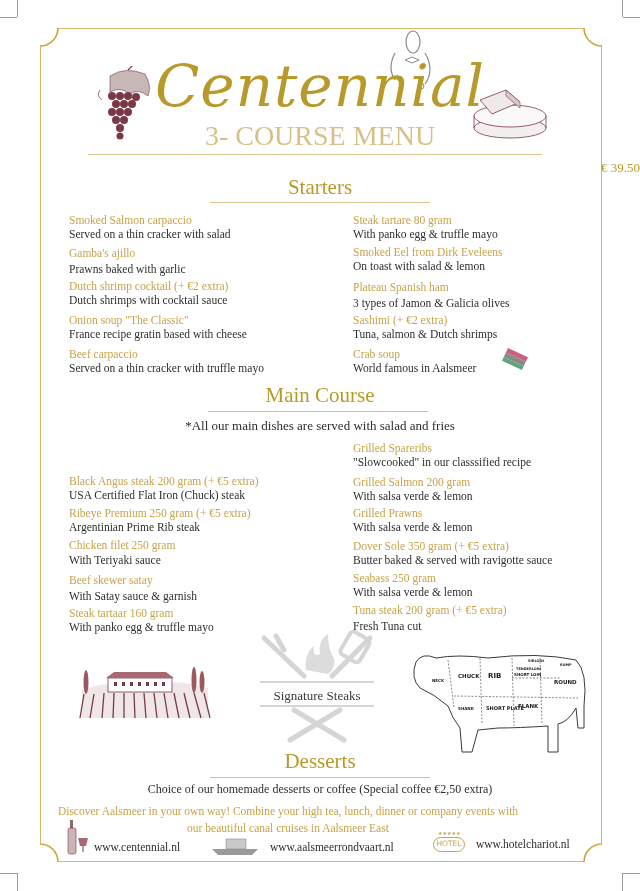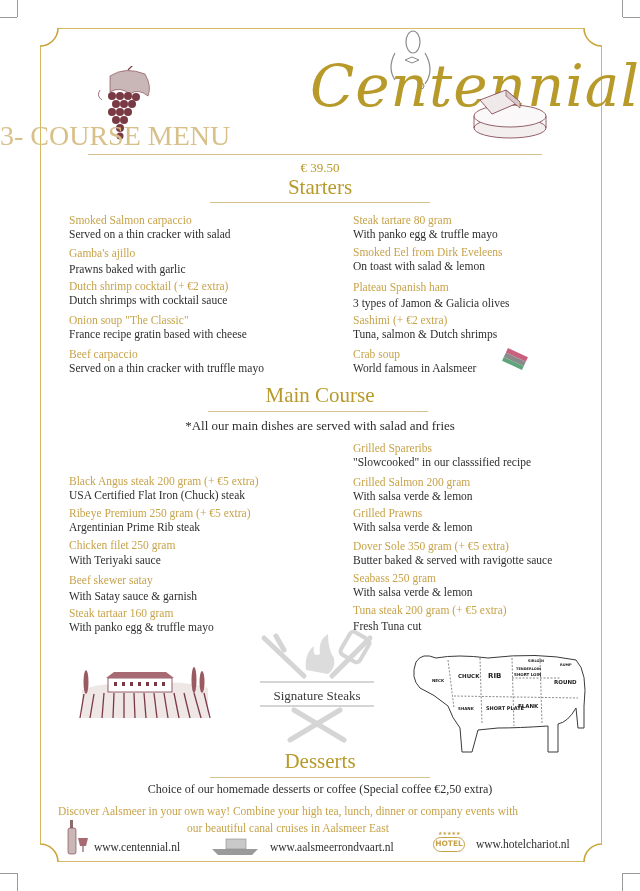--- a/index.html
+++ b/index.html
@@ -5,30 +5,30 @@
   * { box-sizing: border-box; margin: 0; padding: 0; }
   html, body { width: 640px; height: 891px; background: #ffffff; overflow: hidden; }
   body { position: relative; font-family: "DejaVu Serif", "Liberation Serif", serif; color: #3a3a3a; }
 
   .crop { position: absolute; background: #9a9a9a; }
 
   .frame { position: absolute; left: 40px; top: 28px; width: 562px; height: 834px; }
   .frame svg { position: absolute; left: 0; top: 0; }
 
   .title-script {
-    position: absolute; left: 0; width: 640px; top: 52px; text-align: right;
+    position: absolute; left: 0; width: 640px; top: 52px; text-align: center;
     font-family: "DejaVu Serif", serif; font-style: italic; font-size: 58px; color: #b89a2a;
     letter-spacing: 1px;
   }
   .subtitle {
-    position: absolute; left: 0; width: 640px; top: 120px; 
+    position: absolute; left: 0; width: 640px; top: 120px; text-align: center;
     font-family: "Liberation Serif", serif; font-size: 28px; color: #d8c08a; letter-spacing: 0px;
   }
   .hrule { position: absolute; height: 1px; background: #d7c28f; }
-  .price { position: absolute; left: 0; width: 640px; top: 160px; text-align: center; font-family: "Liberation Serif", serif; font-size: 13px; color: #b89a2a; }
+  .price { position: absolute; left: 0; width: 640px; top: 160px; text-align: right; font-family: "Liberation Serif", serif; font-size: 13px; color: #b89a2a; }
   .section-title { position: absolute; left: 0; width: 640px; text-align: center; font-family: "Liberation Serif", serif; font-size: 21px; color: #b89a2a; }
   .item { position: absolute; font-family: "Liberation Serif", serif; font-size: 11.5px; line-height: 14px; white-space: nowrap; }
   .item .name { color: #c7a34a; display: block; }
   .item .desc { color: #2e2e2e; display: block; }
   .item .desc .extra { color: #c7a34a; }
 
   .note { position: absolute; left: 0; width: 640px; text-align: center; font-family: "Liberation Serif", serif; font-size: 13px; color: #2e2e2e; }
   .promo { position: absolute; left: 0; width: 576px; text-align: center; font-family: "Liberation Serif", serif; font-size: 11.5px; color: #c7a34a; line-height: 16px; }
   .footer-link { position: absolute; font-family: "Liberation Serif", serif; font-size: 11.5px; color: #2e2e2e; }
 
@@ -307,16 +307,16 @@
 
 <div class="illus" style="left:210px;top:835px;width:50px;height:22px;">
   <svg width="50" height="22" viewBox="0 0 50 22">
     <path d="M2 14 L48 14 L42 20 L8 20 Z" fill="#9a9a9a"></path>
     <rect x="16" y="4" width="20" height="10" fill="#c9c9c9" stroke="#8a8a8a" stroke-width="0.6"></rect>
   </svg>
 </div>
 <div class="footer-link" style="left:270px;top:841px;">www.aalsmeerrondvaart.nl</div>
 
 <div style="position:absolute;left:438px;top:830px;font-size:5px;color:#c7a34a;letter-spacing:0px;font-family:'DejaVu Sans',sans-serif;">★★★★★</div>
-<div style="position:absolute;left:433px;top:837px;width:32px;height:15px;border:1.5px solid #c7a34a;border-radius:8px;text-align:center;font-family:'DejaVu Sans',sans-serif;font-size:7.5px;line-height:12px;color:#c7a34a;font-weight:bold;">
+<div style="position:absolute;left:433px;top:837px;width:32px;height:15px;border:1.5px solid #c7a34a;border-radius:8px;text-align:center;font-family:'DejaVu Sans',sans-serif;font-size:7.5px;line-height:12px;color:#c7a34a;font-weight:normal;">
   <span>HOTEL</span>
 </div>
 <div class="footer-link" style="left:476px;top:838px;">www.hotelchariot.nl</div>
 
 </body></html>

